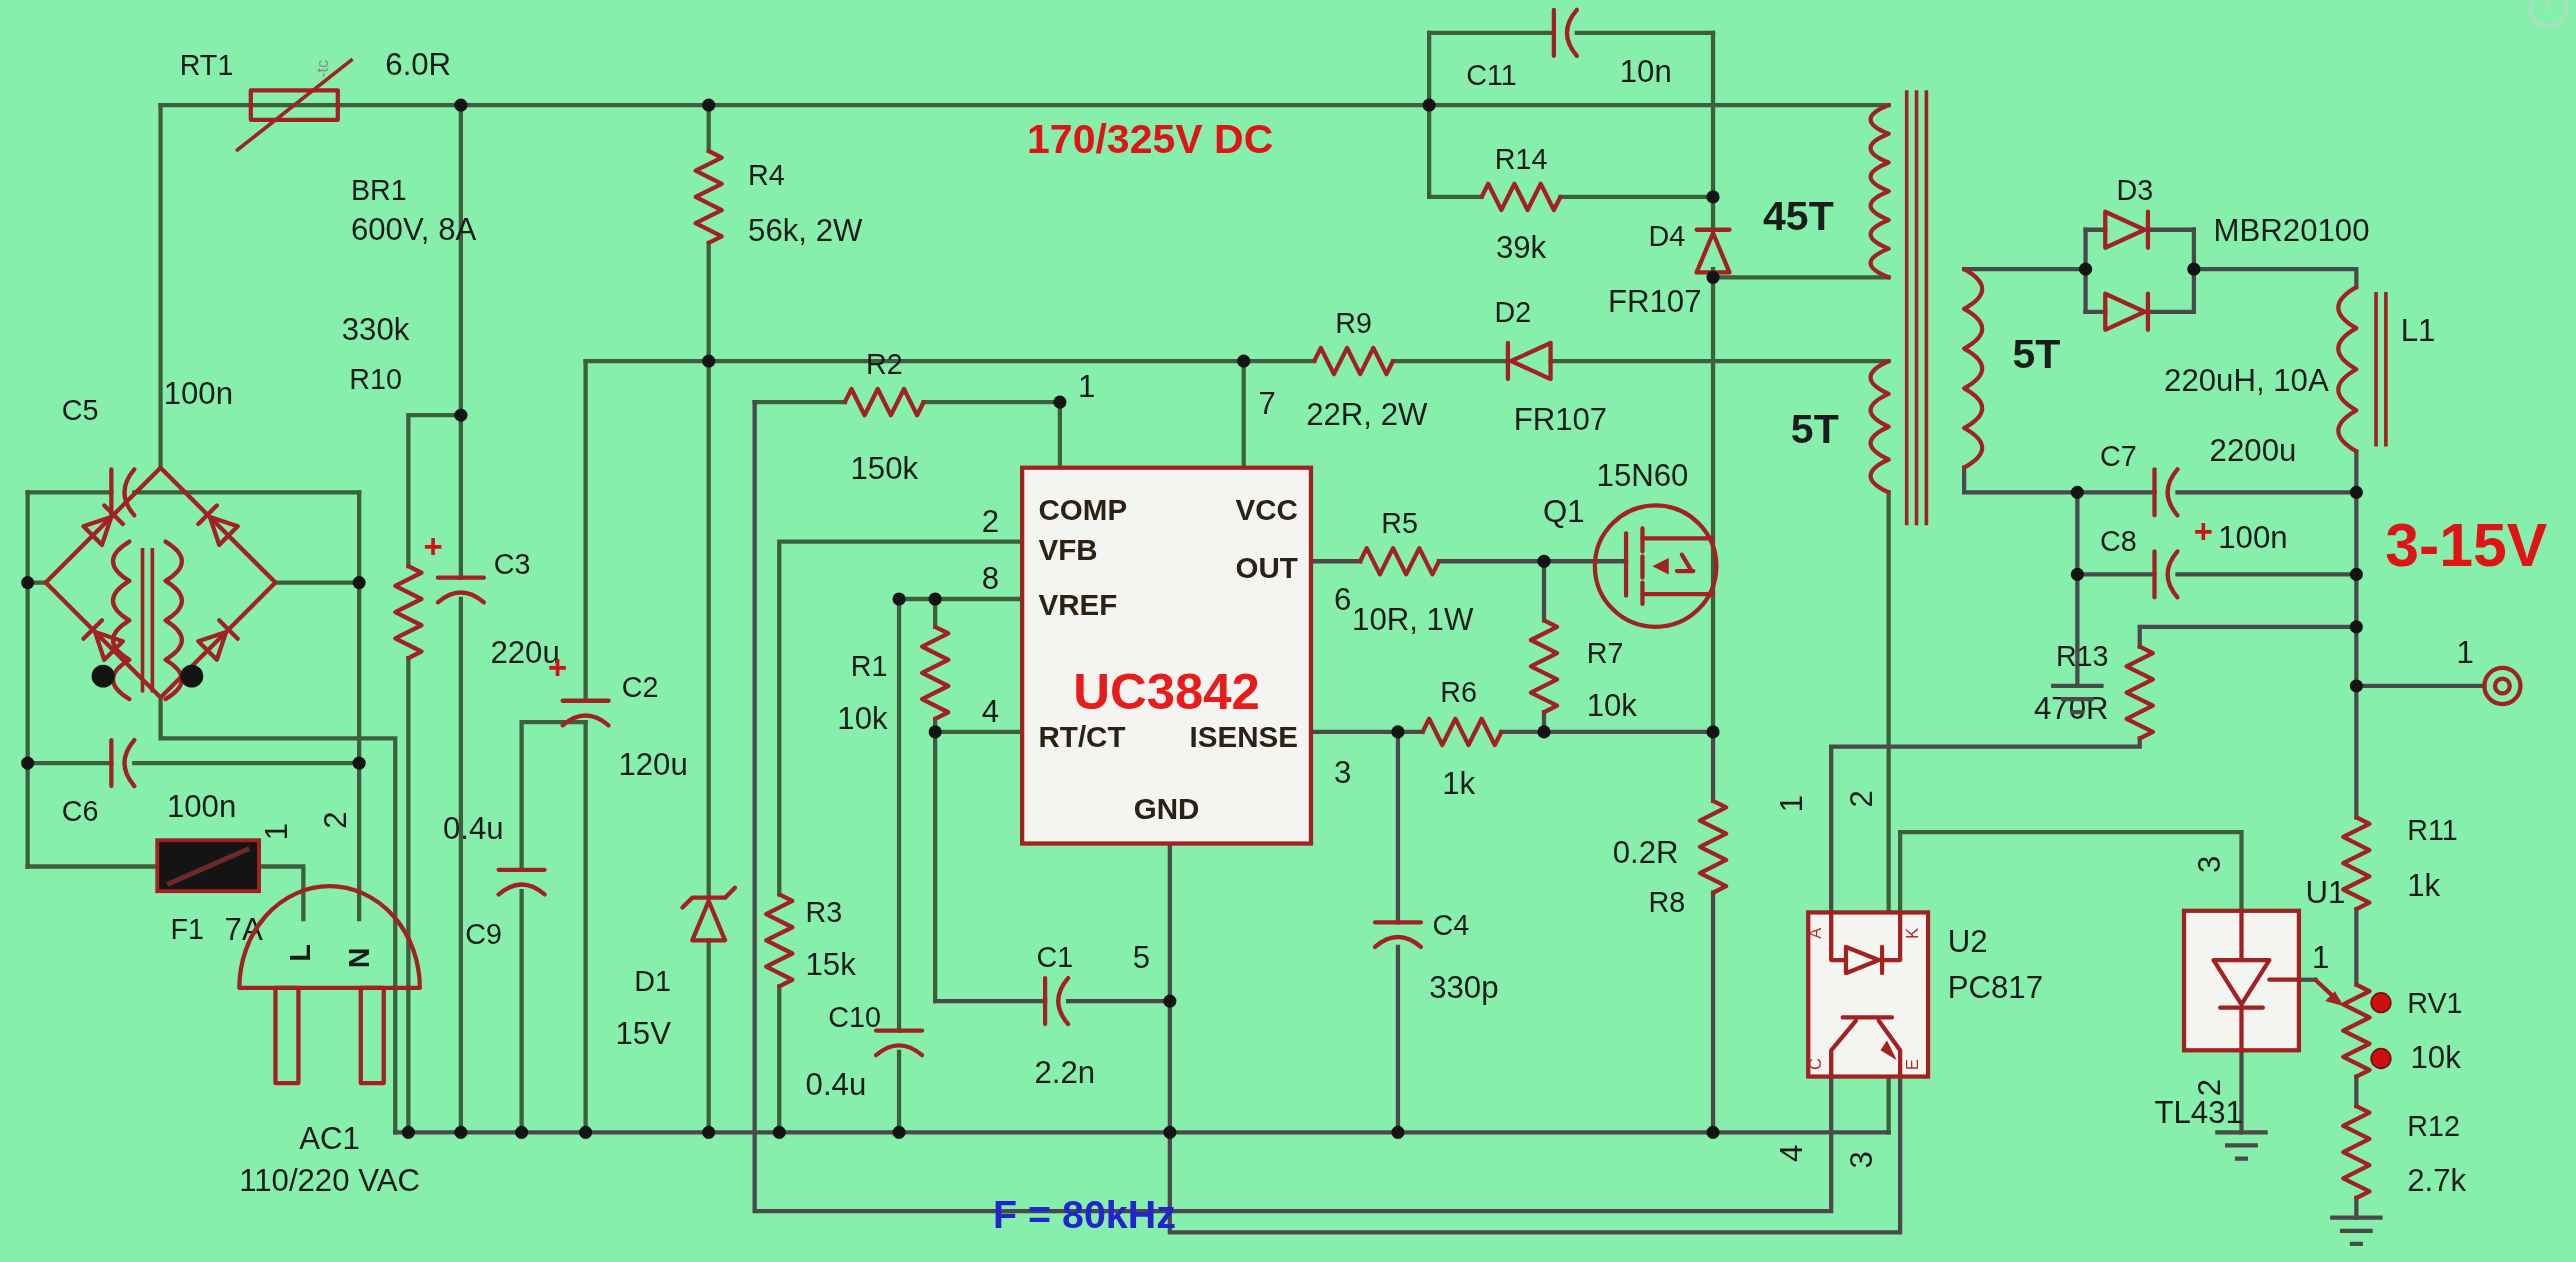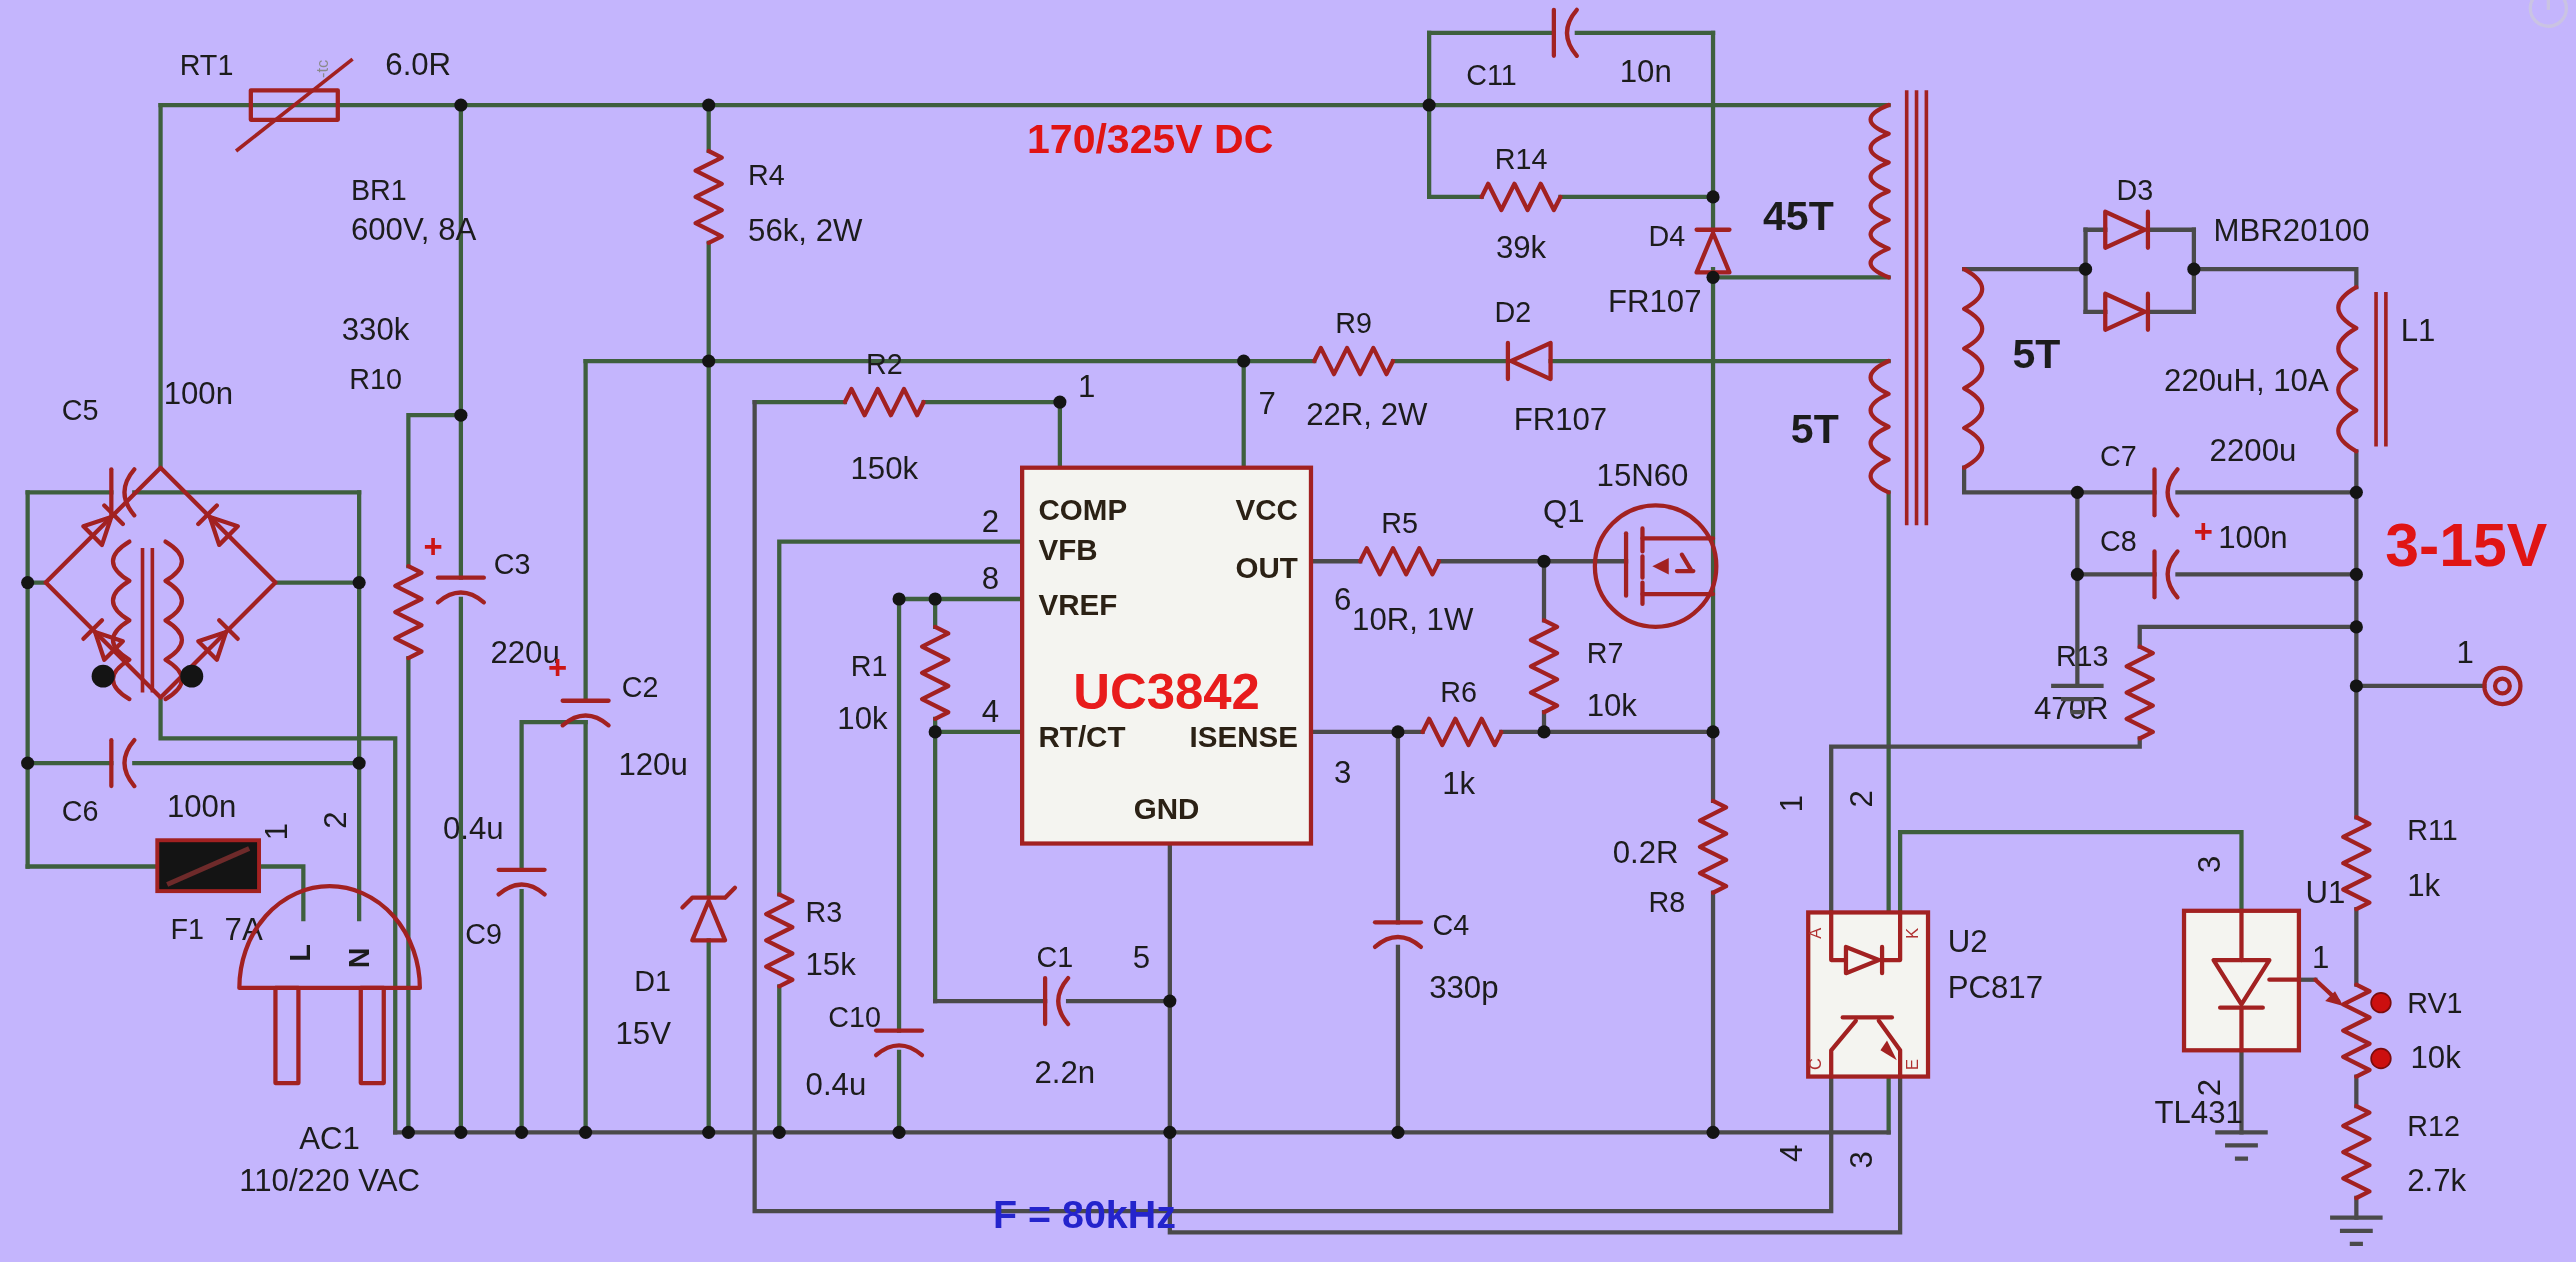--- a/index.html
+++ b/index.html
@@ -1,16 +1,16 @@
 <!DOCTYPE html>
 <html style="font-size:14.4px"><head>
 <meta charset="utf-8">
 <style>
   html,body{margin:0;padding:0;background:#ffffff;}
-  .stage{position:relative;width:2576px;height:1262px;background:#c4b5fd;overflow:hidden;
+  .stage{position:relative;width:2576px;height:1262px;background:#86efac;overflow:hidden;
          font-family:"Liberation Sans", sans-serif;}
   svg{display:block}
   svg text{font-family:"Liberation Sans", sans-serif;fill:#1c1c1c;font-size:17.5px;}
   .lg{font-size:19px;}
   .pinnum{font-size:19px;}
   .turns{font-size:25px;font-weight:bold;}
   .icpin{font-size:18px;font-weight:bold;fill:#2b2115;}
   .icname{font-size:31px;font-weight:bold;fill:#e81c1c;}
   .redbig{font-size:25px;font-weight:bold;fill:#e01414;}
   .outv{font-size:37px;font-weight:bold;fill:#e01414;}

